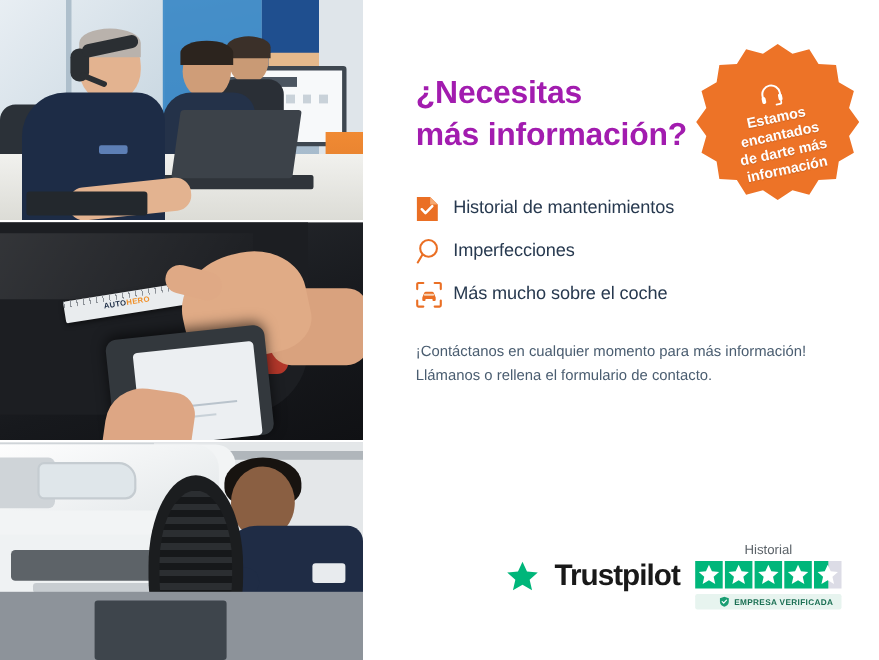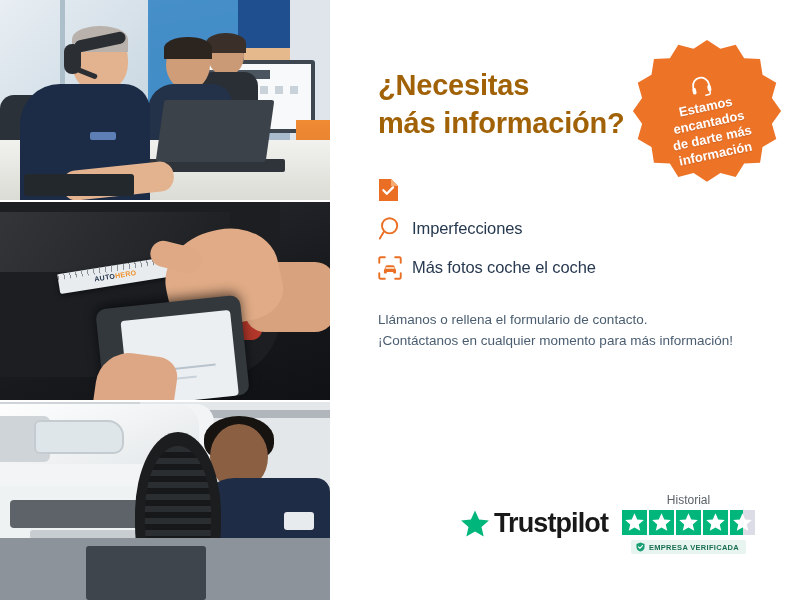--- a/index.html
+++ b/index.html
@@ -117,21 +117,21 @@
   .ph3 .bench .cab{position:absolute;left:86px;top:8px;width:120px;height:54px;background:#3e454c;border-radius:3px;}
   .ph3 .lift{position:absolute;left:0;top:148px;width:165px;height:26px;background:#6f757b;border-radius:3px;}
 
   
   .content {
     flex: 1; position: relative;
     padding: 66px 0 0 48px;
     background: #ffffff;
   }
   .headline {
-    color: #a16207;
+    color: #a21caf;
     font-size: 29px;
     font-weight: bold;
     line-height: 1.32;
     letter-spacing: -.2px;
     max-width: 300px;
   }
   .headline span { display: block; }
 
   
   .badge {
@@ -181,37 +181,37 @@
     max-width: 420px;
   }
   .contact p { white-space: nowrap; }
 
   
   .trustpilot {
     position: absolute;
     left: 130px; bottom: 46px;
     display: flex; align-items: center; gap: 14px;
   }
-  .tp-brand { display: flex; align-items: center; gap: 4px; }
+  .tp-brand { display: flex; align-items: center; gap: 14px; }
   .tp-word {
     color: #191919; font-size: 27px; font-weight: bold; letter-spacing: -.9px;
   }
   .tp-right { display: flex; flex-direction: column; align-items: center; gap: 3px; }
   .tp-excelente { color: #5b6268; font-size: 12px; }
   .tp-stars { display: flex; gap: 2px; }
   .tp-star { width: 25px; height: 25px; position: relative; background: #00b67a; }
   .tp-star.half { background: #dcdce6; }
   .tp-star.half:before {
     content:""; position:absolute; left:0; top:0; width:50%; height:100%; background:#00b67a;
   }
   .tp-star svg { position: relative; display: block; }
   .tp-verified {
     display: flex; align-items: center; gap: 4px;
     background: #e7f4ef; border-radius: 2px;
-    padding: 2px 7px 2px 5px;
+    padding: 2px 7px 2px 22px;
     margin-top: 2px;
   }
   .tp-verified .vtext {
     color: #1a6f53; font-size: 7.5px; font-weight: bold; letter-spacing: .3px;
   }
 </style>
 </head>
 <body>
 
 <div class="promo-card">
@@ -339,20 +339,21 @@
     <ul class="features">
 
       <li class="feature">
         <span class="ficon">
           <svg width="21" height="24" viewBox="0 0 21 24">
             <path d="M1 1 h12 l7 7 v15 h-19 z" fill="#ea6f24"></path>
             <path d="M13 1 l7 7 h-7 z" fill="#f6a971"></path>
             <path d="M5.4 12.2 l3.4 3.6 l6.2 -6.4" fill="none" stroke="#ffffff" stroke-width="2.3" stroke-linecap="round" stroke-linejoin="round"></path>
           </svg>
         </span>
+        <span class="flabel">Historial de mantenimientos</span>
       </li>
 
 
       <li class="feature">
         <span class="ficon">
           <svg width="23" height="25" viewBox="0 0 23 25">
             <circle cx="11.6" cy="9.8" r="7.6" fill="none" stroke="#ea6f24" stroke-width="1.9"></circle>
             <line x1="6.0" y1="15.6" x2="1.8" y2="22.6" stroke="#ea6f24" stroke-width="1.9" stroke-linecap="round"></line>
           </svg>
         </span>
@@ -366,29 +367,29 @@
               <path d="M1.4 7.4 V2.6 a1.2 1.2 0 0 1 1.2 -1.2 H7.4"></path>
               <path d="M18.6 1.4 H23.4 a1.2 1.2 0 0 1 1.2 1.2 V7.4"></path>
               <path d="M24.6 18.6 V23.4 a1.2 1.2 0 0 1 -1.2 1.2 H18.6"></path>
               <path d="M7.4 24.6 H2.6 a1.2 1.2 0 0 1 -1.2 -1.2 V18.6"></path>
             </g>
             <path d="M6.4 15.6 l1.8 -4.4 a2 2 0 0 1 1.8 -1.2 h6 a2 2 0 0 1 1.8 1.2 l1.8 4.4 v2.4 a1 1 0 0 1 -1 1 h-1.2
                      a1 1 0 0 1 -1 -1 v-.8 h-6.8 v.8 a1 1 0 0 1 -1 1 h-1.2 a1 1 0 0 1 -1 -1 z" fill="#ea6f24"></path>
             <rect x="8.0" y="12.0" width="10" height="2" rx=".8" fill="#f8d5b8"></rect>
           </svg>
         </span>
-        <span class="flabel">Más fotos coche el coche</span>
+        <span class="flabel">Más mucho sobre el coche</span>
       </li>
 
 
     </ul>
 
     <div class="contact">
+      <p>¡Contáctanos en cualquier momento para más información!</p>
       <p>Llámanos o rellena el formulario de contacto.</p>
-      <p>¡Contáctanos en cualquier momento para más información!</p>
     </div>
 
     <div class="trustpilot">
       <div class="tp-brand">
         <svg width="30" height="30" viewBox="0 0 30 30">
           <path fill="#00b67a" d="M15 1.6 l4.1 9.0 l9.8 .9 l-7.4 6.5 l2.2 9.6 l-8.7 -5.1 l-8.7 5.1 l2.2 -9.6
             l-7.4 -6.5 l9.8 -.9 z"></path>
         </svg>
         <span class="tp-word">Trustpilot</span>
       </div>

